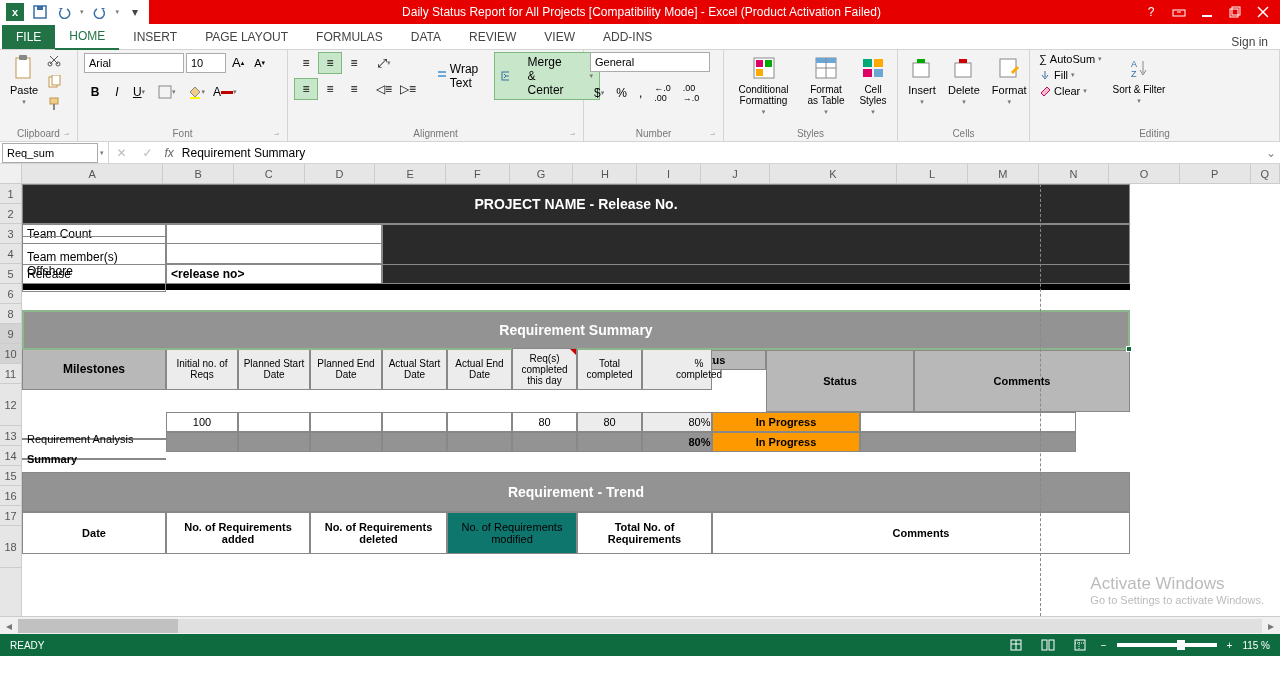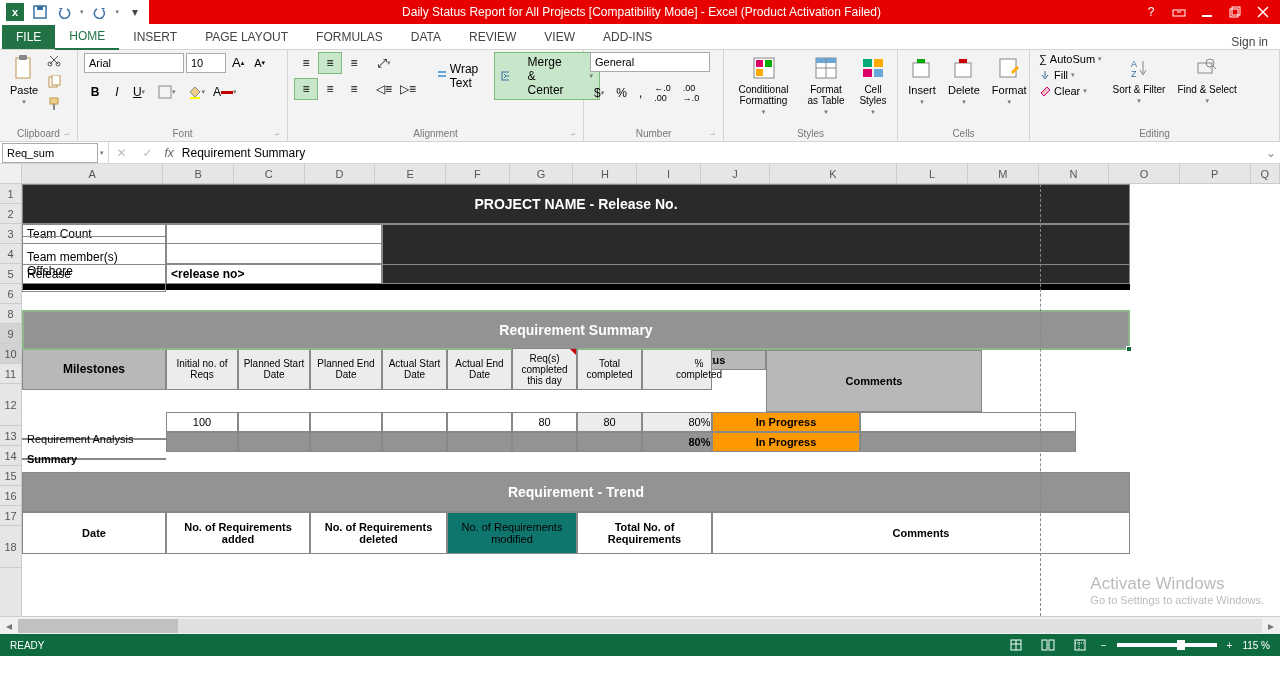--- a/index.html
+++ b/index.html
@@ -444,31 +444,20 @@
       </div>
       <div class="vbtn">
           <div class="ico">
             <svg width="22" height="22">
               <text x="3" y="10" font-size="9" fill="#3a6ea5">A</text>
               <text x="3" y="20" font-size="9" fill="#3a6ea5">Z</text>
               <path d="M15 4 L15 16 M12 13 L15 18 L18 13" stroke="#888" fill="none"></path>
             </svg>
           </div>
           <span style="font-size:10px;text-align:center;line-height:1.1">Sort &amp; Filter</span>
-          <span class="dropdown-mini">▾</span>
-        </div>
-      <div class="vbtn">
-          <div class="ico">
-            <svg width="22" height="22">
-              <rect x="2" y="6" width="14" height="10" fill="none" stroke="#888"></rect>
-              <circle cx="14" cy="6" r="4" fill="none" stroke="#888"></circle>
-              <line x1="17" y1="9" x2="20" y2="12" stroke="#888"></line>
-            </svg>
-          </div>
-          <span style="font-size:10px;text-align:center;line-height:1.1">Find &amp; Select</span>
           <span class="dropdown-mini">▾</span>
         </div>
     </div>
     <div class="rgroup-label no-launcher">Editing</div>
   </div>
 </div>
 
 <div class="formula-bar">
   <input class="namebox" value="Req_sum" style="">
   <span class="dropdown-mini" style="padding-right:4px">▾</span>
@@ -552,20 +541,21 @@
 
       <div class="section-hdr">
         <span>Requirement Summary</span>
         <div style="position:absolute;right:-4px;bottom:-4px;width:6px;height:6px;background:#0d6b3f;border:1px solid #fff"></div>
       </div>
 
       <div class="row">
         <div class="tbl-hdr tbl-hdr-date">05-Jul-2021</div>
         <div class="tbl-hdr tbl-hdr-plan">Test Requirement Plan</div>
         <div class="tbl-hdr tbl-hdr-status">Test Requirement Status</div>
+        <div class="tbl-hdr tbl-hdr-stat2" style="height:62px">Status</div>
         <div class="tbl-hdr tbl-hdr-cmt" style="height:62px">Comments</div>
       </div>
 
       <div class="row tall" style="margin-top:-42px;width:744px;margin-left:0">
         <div class="milestone" style="height:42px;margin-top:20px">Milestones</div>
         <div class="subhdr sw72" style="height:42px;margin-top:20px">Initial no. of Reqs</div>
         <div class="subhdr sw72" style="height:42px;margin-top:20px">Planned Start Date</div>
         <div class="subhdr sw72" style="height:42px;margin-top:20px">Planned End Date</div>
         <div class="subhdr sw65" style="height:42px;margin-top:20px">Actual Start Date</div>
         <div class="subhdr sw65" style="height:42px;margin-top:20px">Actual  End Date</div>

